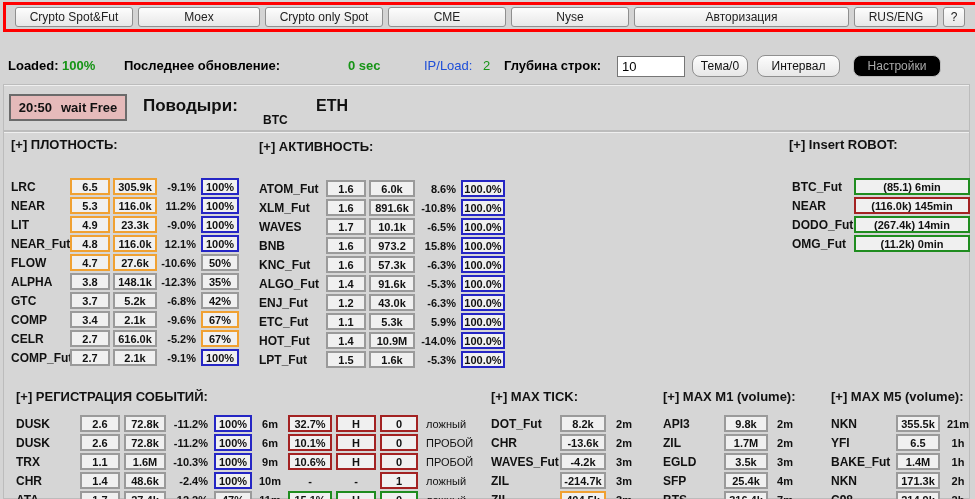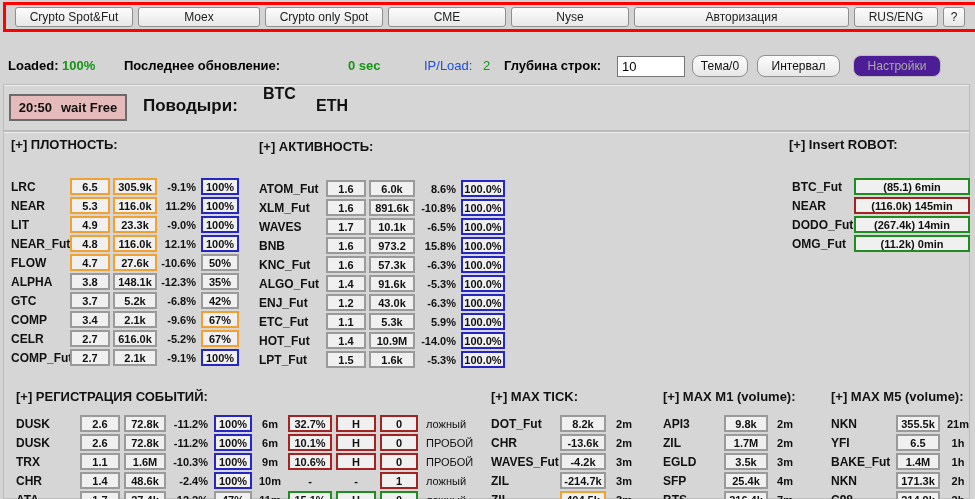--- a/index.html
+++ b/index.html
@@ -20,34 +20,34 @@
   .lbl{font-size:13px;font-weight:700;color:#000}
   .green{color:#169416;font-weight:700;font-size:13px}
   .graylbl{font-size:13px;color:#1d4ed8}
   .depth-input{position:absolute;left:617px;top:0;width:62px;height:19px;border:1px solid #767676;
                font-size:13px;padding:0 0 0 4px;background:#fff;font-family:"Liberation Sans",sans-serif}
   .ctl-btn{position:absolute;top:-1px;height:22px;background:linear-gradient(#fdfdfd,#e7e7e7);
            border:1px solid #8f8f8f;border-radius:8px;display:flex;align-items:center;
            justify-content:center;font-size:12px;box-sizing:border-box;cursor:pointer}
   .ctl-theme{left:692px;width:56px}
   .ctl-interval{left:757px;width:83px}
-  .ctl-settings{left:853px;width:88px;color:#a9a9a9;border-color:#bdbdbd;background:#4c1d95;cursor:default}
+  .ctl-settings{left:853px;width:88px;color:#a9a9a9;border-color:#bdbdbd;background:#000000;cursor:default}
 
   
   .panel{position:absolute;left:3px;width:967px;background:#d6d6d6;border:1px solid #bcbcbc;
          box-shadow:inset 0 1px 0 #efefef;box-sizing:border-box}
   .panel1{top:84px;height:47px}
   .panel2{top:131px;height:368px}
 
   
   .wait-btn{position:absolute;left:5px;top:9px;height:27px;min-width:118px;background:#e5baba;
             border:2px solid #6b6b6b;display:flex;align-items:center;justify-content:center;gap:9px;
             font-size:13px;font-weight:700;box-sizing:border-box;cursor:pointer;padding:0 6px}
   .guides-label{position:absolute;left:139px;top:11px;font-size:17px;font-weight:700}
-  .guide1{position:absolute;left:259px;top:0;font-size:16px;font-weight:700;cursor:pointer}
+  .guide1{position:absolute;left:259px;top:28px;font-size:12px;font-weight:700;cursor:pointer}
   .guide2{position:absolute;left:312px;top:12px;font-size:16px;font-weight:700;cursor:pointer}
 
   
   .section{position:absolute}
   .sec-h{font-size:13px;font-weight:700;margin-bottom:25px;white-space:nowrap;cursor:pointer}
   .sec-h.big-gap{margin-bottom:10px}
   .row{display:grid;align-items:center;height:19px}
   .g-density{grid-template-columns:56px 40px 44px 38px 38px;column-gap:3px}
   .g-activity{grid-template-columns:64px 40px 46px 40px 44px;column-gap:3px}
   .g-robot{grid-template-columns:60px 116px;column-gap:2px}

